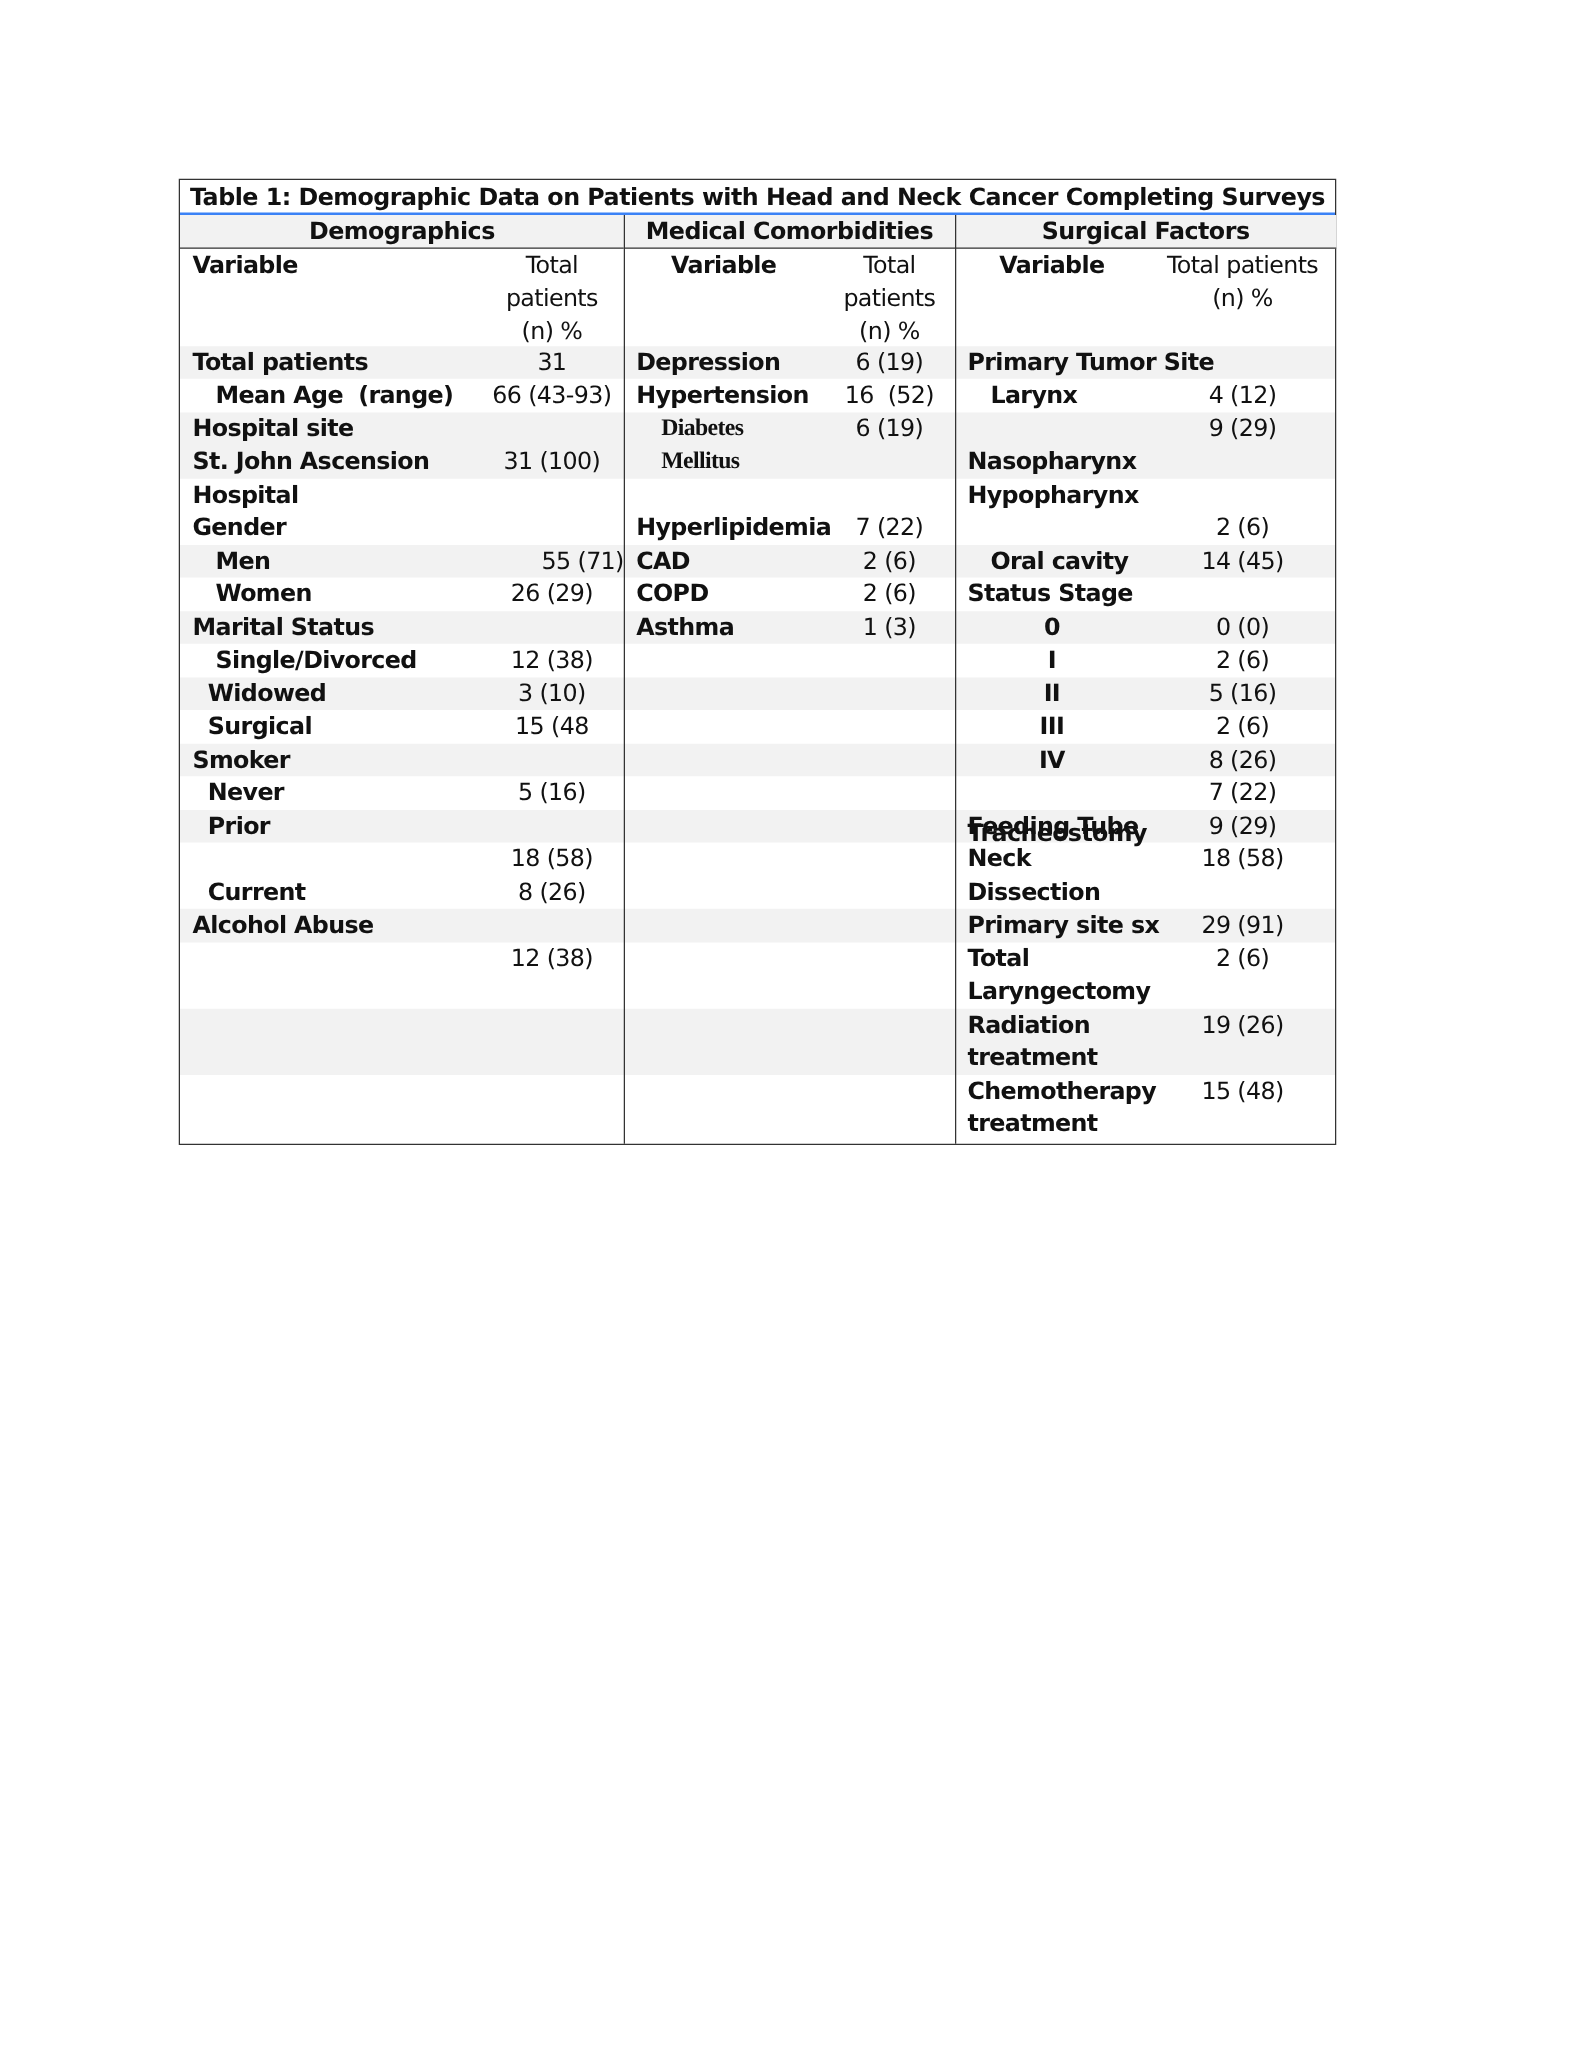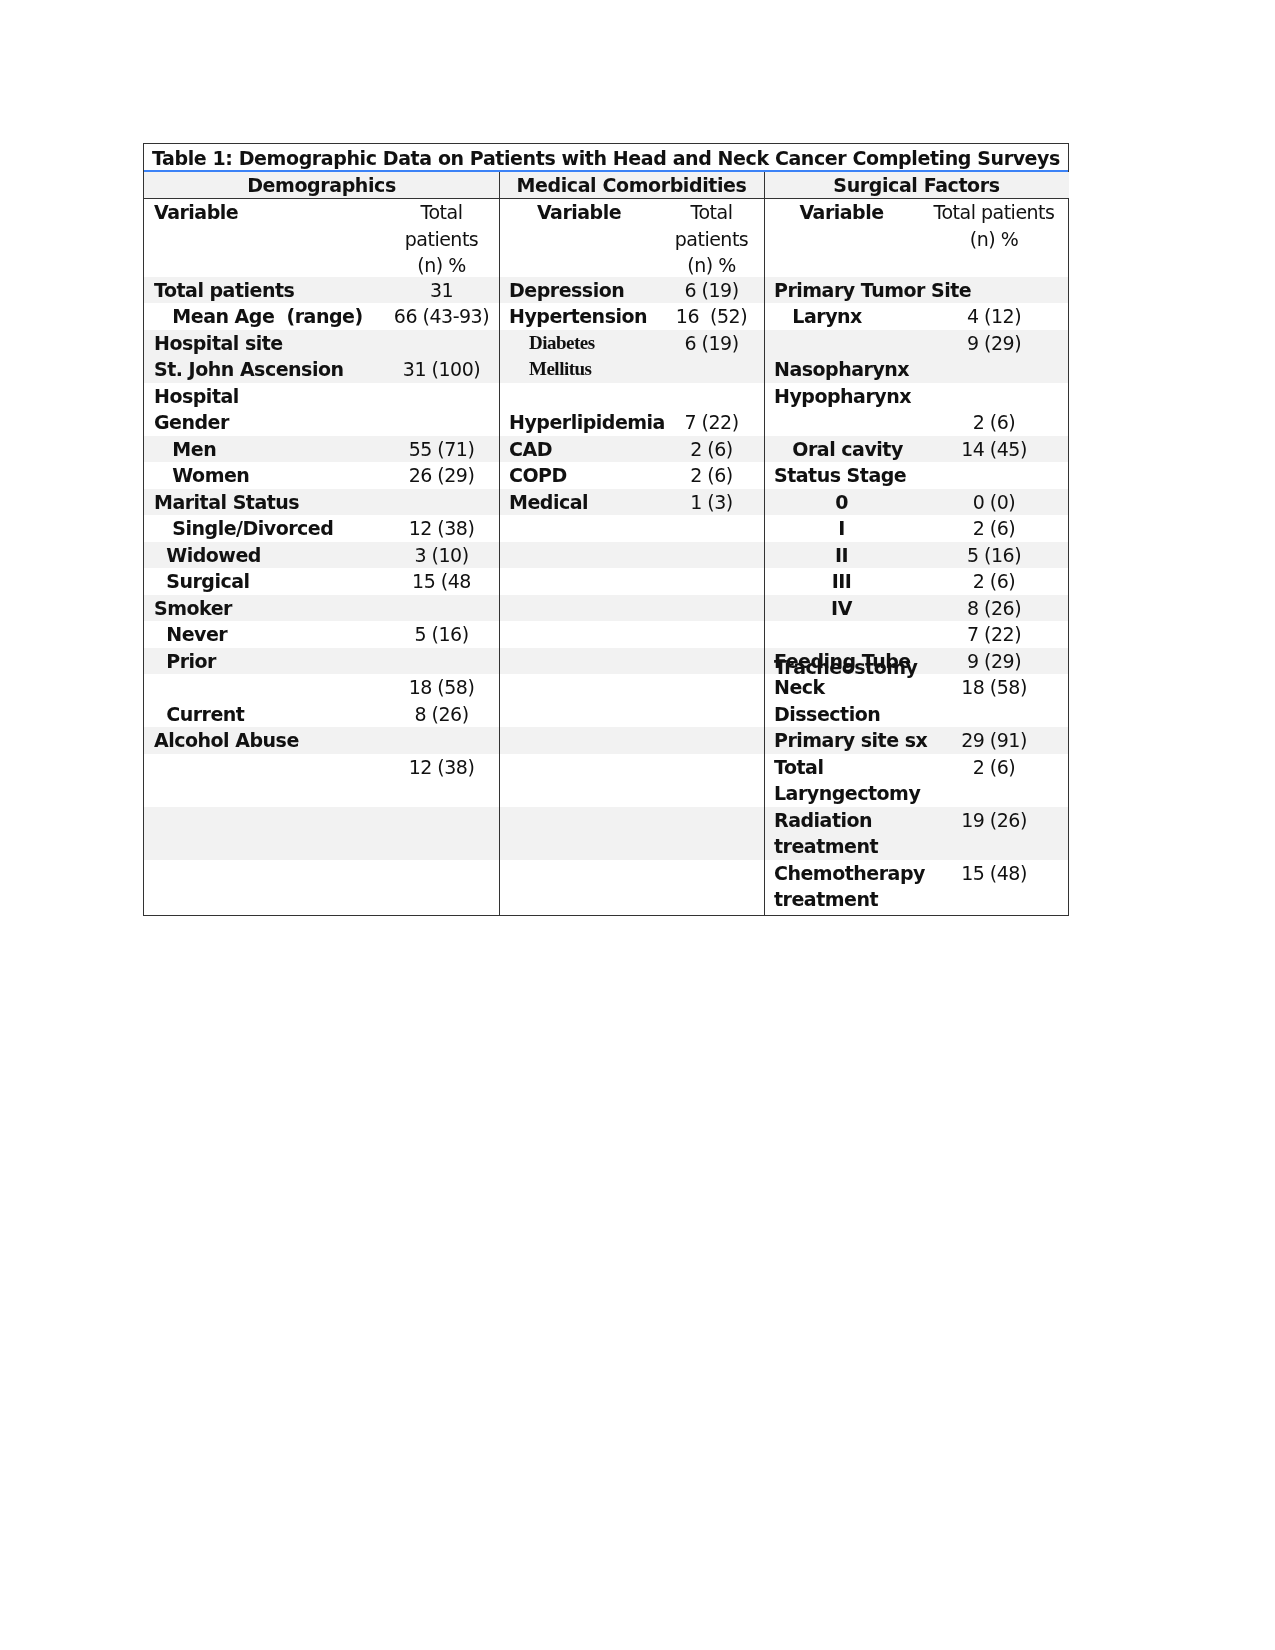--- a/index.html
+++ b/index.html
@@ -63,21 +63,21 @@
       <div class="cell b" style="left: 10px; top: 159px;">   Mean Age  (range)</div>
       <div class="cell r" style="left: 240px; width: 115px; top: 159px;">66 (43-93)</div>
       <div class="cell b" style="left: 10px; top: 185.5px;">Hospital site</div>
       <div class="cell r" style="left: 240px; width: 115px; top: 185.5px;"></div>
       <div class="cell b" style="left: 10px; top: 212px;">St. John Ascension
 Hospital</div>
       <div class="cell r" style="left: 240px; width: 115px; top: 212px;">31 (100)</div>
       <div class="cell b" style="left: 10px; top: 265px;">Gender</div>
       <div class="cell r" style="left: 240px; width: 115px; top: 265px;"></div>
       <div class="cell b" style="left: 10px; top: 291.5px;">   Men</div>
-      <div class="cell r" style="left: 240px; width: 115px; top: 291.5px;">55 (71)</div>
+      <div class="cell r" style="left: 240px; width: 115px; top: 291.5px; text-align: right;">55 (71)</div>
       <div class="cell b" style="left: 10px; top: 318px;">   Women</div>
       <div class="cell r" style="left: 240px; width: 115px; top: 318px;">26 (29)</div>
       <div class="cell b" style="left: 10px; top: 344.5px;">Marital Status</div>
       <div class="cell r" style="left: 240px; width: 115px; top: 344.5px;"></div>
       <div class="cell b" style="left: 10px; top: 371px;">   Single/Divorced</div>
       <div class="cell r" style="left: 240px; width: 115px; top: 371px;">12 (38)</div>
       <div class="cell b" style="left: 10px; top: 397.5px;">  Widowed</div>
       <div class="cell r" style="left: 240px; width: 115px; top: 397.5px;">3 (10)</div>
       <div class="cell b" style="left: 10px; top: 424px;">  Surgical</div>
       <div class="cell r" style="left: 240px; width: 115px; top: 424px;">15 (48</div>
@@ -101,21 +101,21 @@
 Mellitus</div>
       <div class="cell r" style="left: 515px; width: 105px; top: 185.5px;">6 (19)</div>
       <div class="cell b" style="left: 365px; top: 238.5px;">
 Hyperlipidemia</div>
       <div class="cell r" style="left: 515px; width: 105px; top: 238.5px;">
 7 (22)</div>
       <div class="cell b" style="left: 365px; top: 291.5px;">CAD</div>
       <div class="cell r" style="left: 515px; width: 105px; top: 291.5px;">2 (6)</div>
       <div class="cell b" style="left: 365px; top: 318px;">COPD</div>
       <div class="cell r" style="left: 515px; width: 105px; top: 318px;">2 (6)</div>
-      <div class="cell b" style="left: 365px; top: 344.5px;">Medical</div>
+      <div class="cell b" style="left: 365px; top: 344.5px;">Asthma</div>
       <div class="cell r" style="left: 515px; width: 105px; top: 344.5px;">1 (3)</div>
       <div class="cell b" style="left: 630px; top: 132.5px;">Primary Tumor Site</div>
       <div class="cell r" style="left: 775px; width: 150px; top: 132.5px;"></div>
       <div class="cell b" style="left: 630px; top: 159px;">   Larynx</div>
       <div class="cell r" style="left: 775px; width: 150px; top: 159px;">4 (12)</div>
       <div class="cell b" style="left: 630px; top: 185.5px;">
 Nasopharynx</div>
       <div class="cell r" style="left: 775px; width: 150px; top: 185.5px;">9 (29)</div>
       <div class="cell b" style="left: 630px; top: 238.5px;">Hypopharynx</div>
       <div class="cell r" style="left: 775px; width: 150px; top: 238.5px;">

